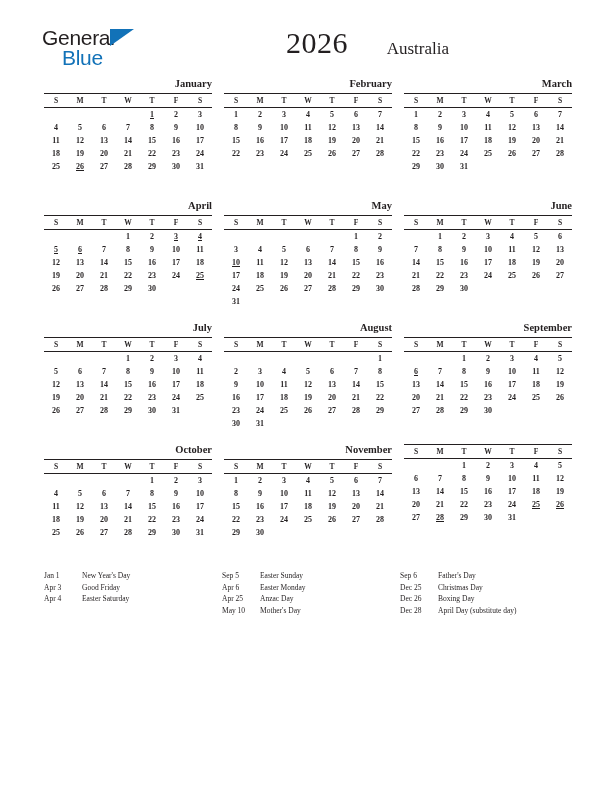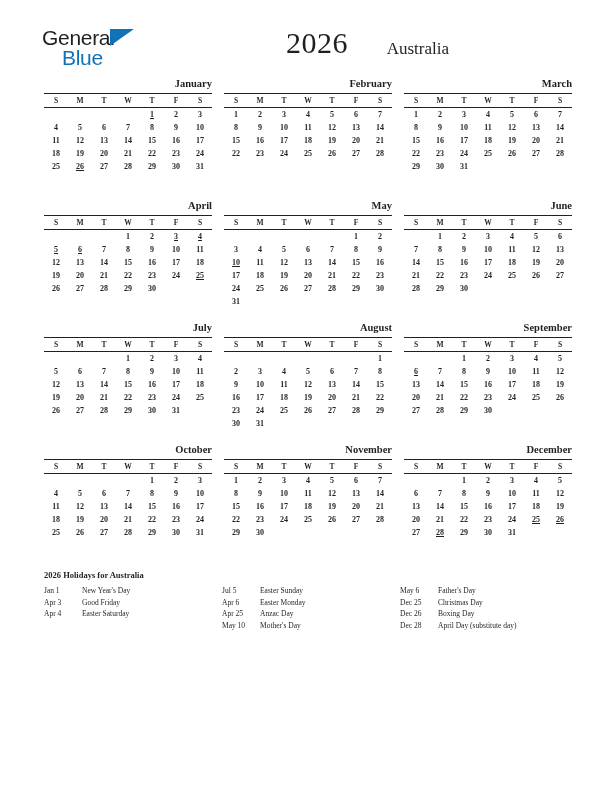--- a/index.html
+++ b/index.html
@@ -937,21 +937,20 @@
             <td class="empty">&nbsp;</td>
             <td class="empty">&nbsp;</td>
             <td class="empty">&nbsp;</td>
             <td class="empty">&nbsp;</td>
             <td class="empty">&nbsp;</td>
           </tr>
         </tbody>
       </table>
     </div>
     <div class="month">
-      <div class="month-name">December</div>
       <table class="cal">
         <thead>
           <tr>
             <th>S</th>
             <th>M</th>
             <th>T</th>
             <th>W</th>
             <th>T</th>
             <th>F</th>
             <th>S</th>
@@ -1011,57 +1010,56 @@
             <td class="empty">&nbsp;</td>
             <td class="empty">&nbsp;</td>
             <td class="empty">&nbsp;</td>
           </tr>
         </tbody>
       </table>
     </div>
   </div>
 
 <div class="legend">
-  <div class="legend-title">2026 Holidays for Australia</div>
   <div class="legend-cols">
       <div>
         <div class="legend-item">
           <span class="legend-date">Jan 1</span>
           <span class="legend-name">New Year's Day</span>
         </div>
         <div class="legend-item">
           <span class="legend-date">Apr 3</span>
           <span class="legend-name">Good Friday</span>
         </div>
         <div class="legend-item">
           <span class="legend-date">Apr 4</span>
           <span class="legend-name">Easter Saturday</span>
         </div>
       </div>
       <div>
         <div class="legend-item">
-          <span class="legend-date">Jul 5</span>
+          <span class="legend-date">Sep 5</span>
           <span class="legend-name">Easter Sunday</span>
         </div>
         <div class="legend-item">
           <span class="legend-date">Apr 6</span>
           <span class="legend-name">Easter Monday</span>
         </div>
         <div class="legend-item">
           <span class="legend-date">Apr 25</span>
           <span class="legend-name">Anzac Day</span>
         </div>
         <div class="legend-item">
           <span class="legend-date">May 10</span>
           <span class="legend-name">Mother's Day</span>
         </div>
       </div>
       <div>
         <div class="legend-item">
-          <span class="legend-date">May 6</span>
+          <span class="legend-date">Sep 6</span>
           <span class="legend-name">Father's Day</span>
         </div>
         <div class="legend-item">
           <span class="legend-date">Dec 25</span>
           <span class="legend-name">Christmas Day</span>
         </div>
         <div class="legend-item">
           <span class="legend-date">Dec 26</span>
           <span class="legend-name">Boxing Day</span>
         </div>

